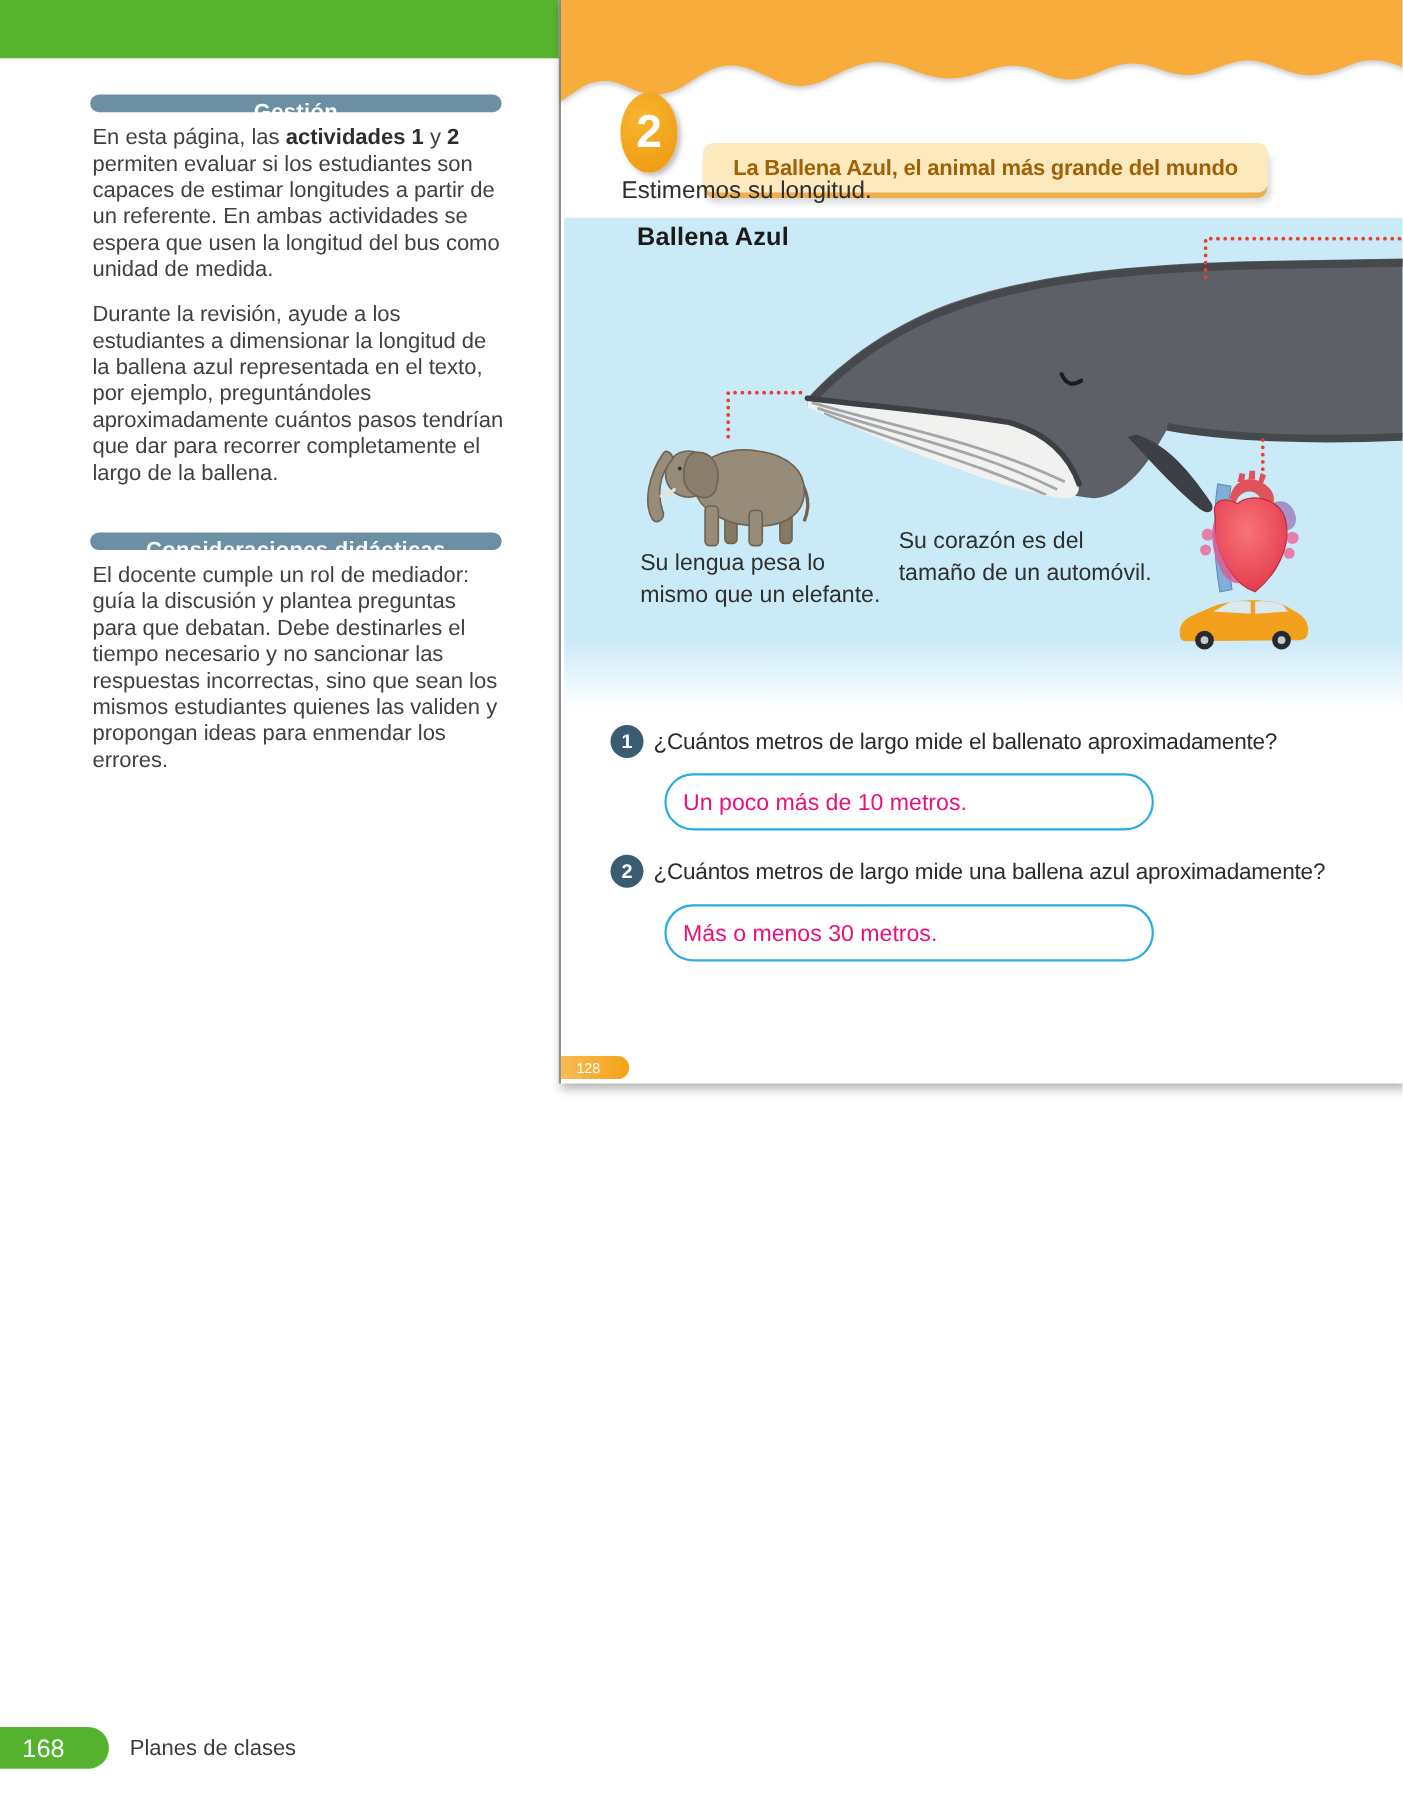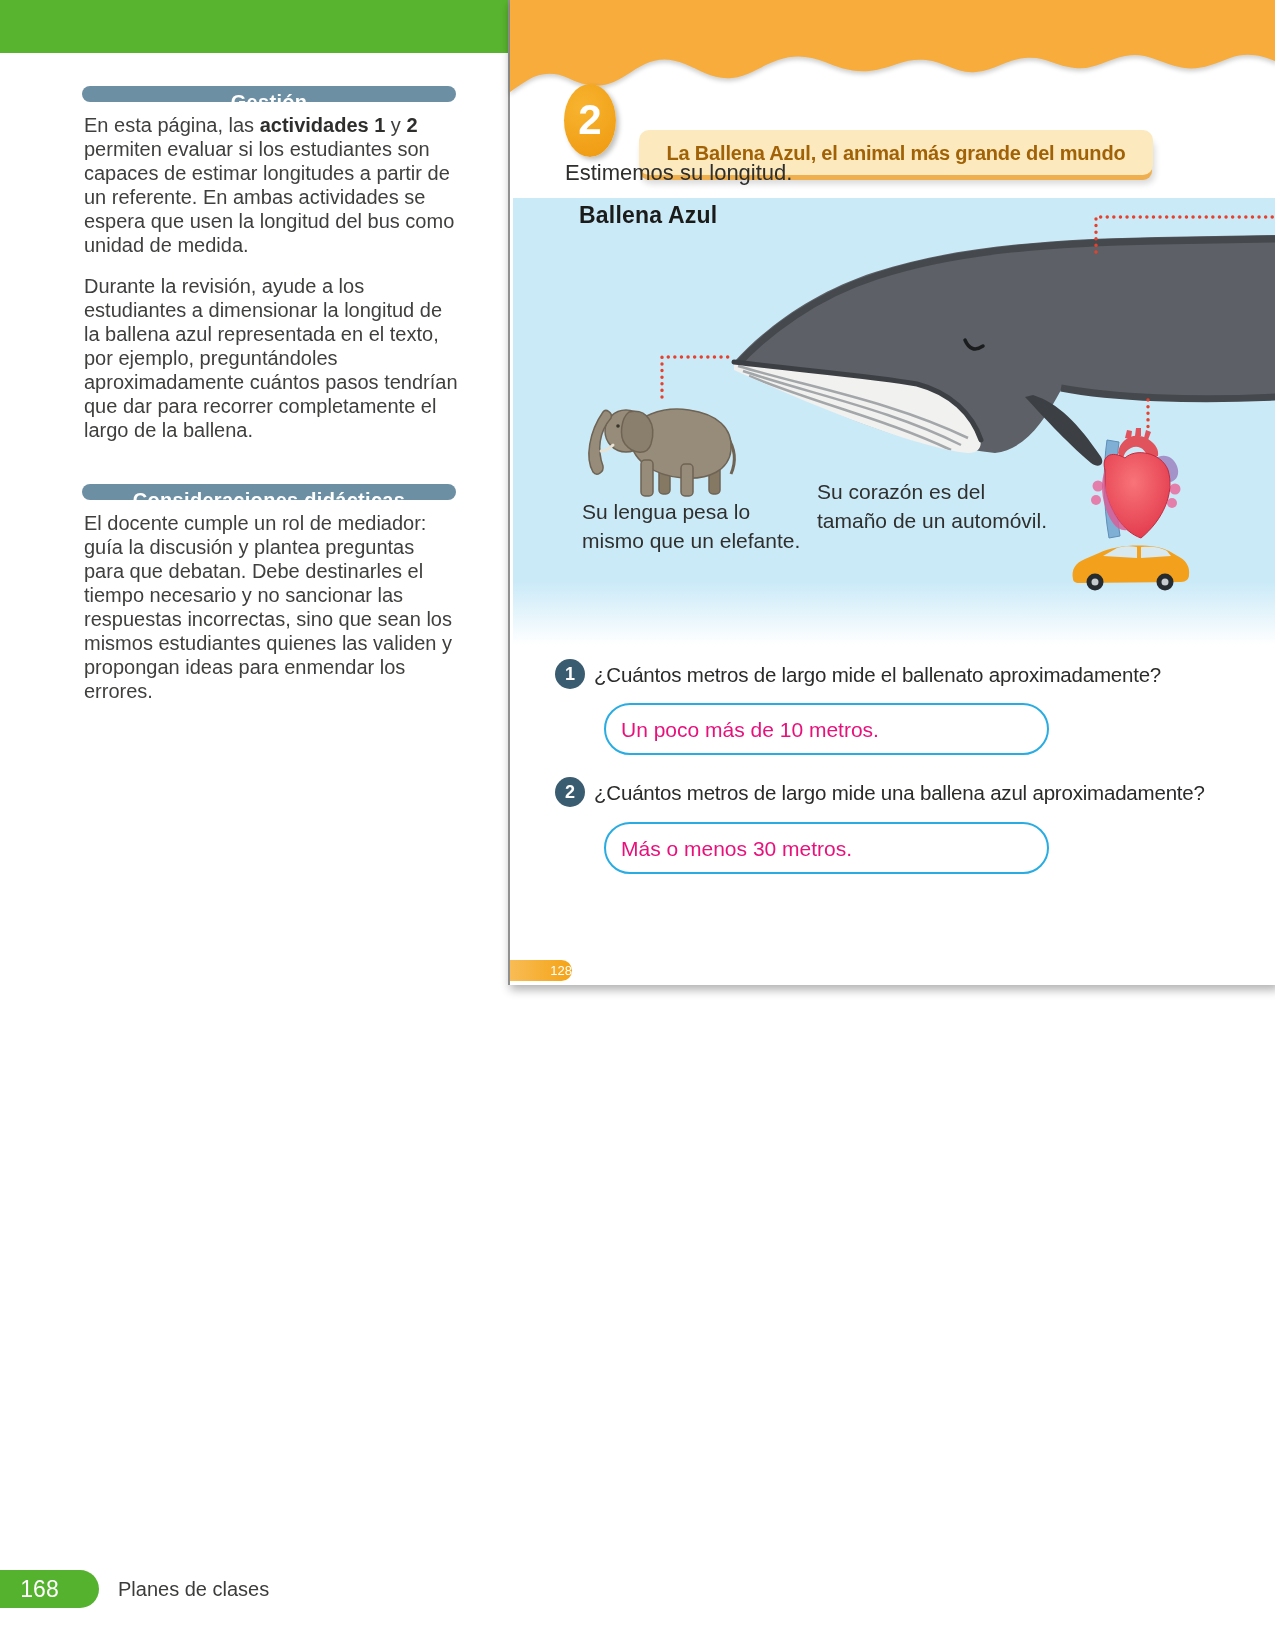--- a/index.html
+++ b/index.html
@@ -51,21 +51,21 @@
   }
   .q-text{position:absolute;left:84px;font-size:20.5px;color:#2B2B2A;letter-spacing:-.2px;white-space:nowrap;}
   .answer-box{
     position:absolute;left:94px;width:445px;height:52px;background:#fff;
     border:2.5px solid #29ACE2;border-radius:26px;box-sizing:border-box;
   }
   .answer-text{font-size:21px;color:#E8117C;padding:13px 0 0 15px;}
   .page-badge{
     position:absolute;left:0;top:960px;width:62px;height:21px;
     background:linear-gradient(90deg,#F8BC55,#F5A316);border-radius:0 11px 11px 0;
-    color:#fff;font-size:13px;text-align:right;line-height:21px;padding-left:14px;box-sizing:border-box;
+    color:#fff;font-size:13px;text-align:left;line-height:21px;padding-left:14px;box-sizing:border-box;
   }
   
   .footer-pill{
     position:absolute;left:0;top:1570px;width:99px;height:38px;background:#55B22E;border-radius:0 19px 19px 0;
     color:#fff;font-size:23px;text-align:center;line-height:38px;padding-right:20px;box-sizing:border-box;
   }
   .footer-label{position:absolute;left:118px;top:1578px;font-size:20px;color:#3C3C3B;}
 </style>
 </head>
 <body>

